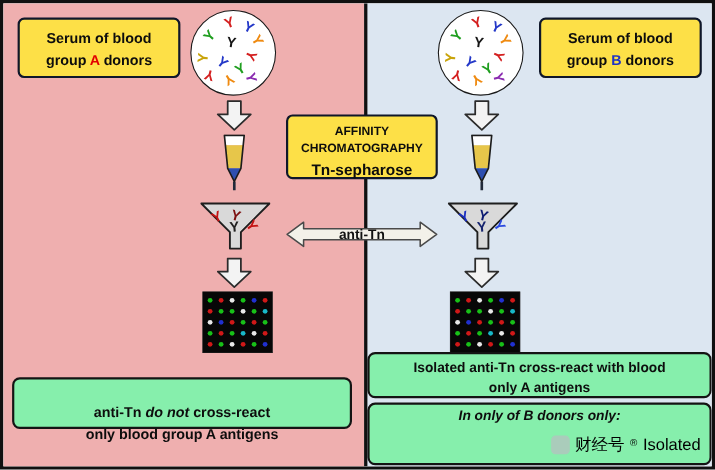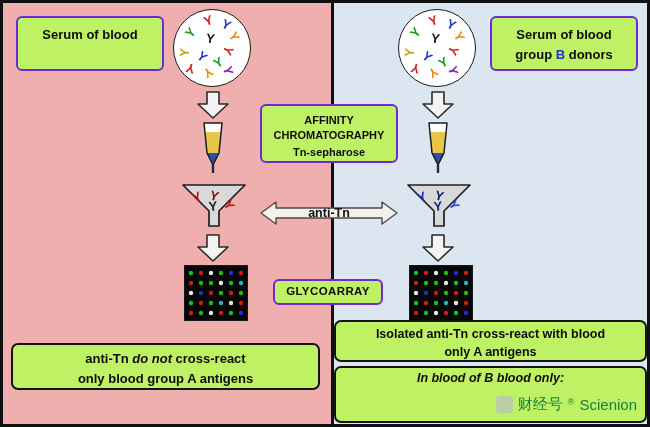--- a/index.html
+++ b/index.html
@@ -2,52 +2,52 @@
 <html><head>
 <meta charset="utf-8">
 <style>
   *{margin:0;padding:0;box-sizing:border-box}
   body{background:#ffffff;font-family:"Liberation Sans",sans-serif}
   #canvas{position:relative;width:650px;height:427px;border:3px solid #101010;background:#fff;overflow:hidden}
   .panel{position:absolute;top:0;height:100%}
   #panel-a{left:0;width:328px;background:#efafaf}
   #panel-b{left:328px;width:322px;background:#dce6f1;border-left:3px solid #101010}
 
-  .graybox{position:absolute;background:#bef264;border:2px solid #6d28d9;border-radius:6px;
+  .graybox{position:absolute;background:#fde047;border:2px solid #0f172a;border-radius:6px;
            font-weight:700;color:#0d0d0d;text-align:center}
   .serum{width:148px;height:55px;font-size:13px;line-height:1.55;padding-top:7px}
   #serum-a{left:13px;top:13px}
   #serum-b{left:487px;top:13px}
   .affinity{left:257px;top:101px;width:138px;height:59px;font-size:11px;line-height:1.35;padding-top:7px}
-  .affinity .emph{font-size:11px;margin-top:2px}
+  .affinity .emph{font-size:14px;margin-top:2px}
   .glyco{left:270px;top:276px;width:110px;height:26px;font-size:11.5px;line-height:21px;letter-spacing:.4px}
 
   .abcircle{position:absolute;width:78px;height:78px;background:#fff;border:1.6px solid #1a1a1a;border-radius:50%;overflow:hidden}
   #circle-a{left:170px;top:6px}
   #circle-b{left:395px;top:6px}
   .ab{position:absolute;font-weight:700;font-size:13px;line-height:1}
 
-  .whitebox{position:absolute;background:#bef264;border:2px solid #141414;border-radius:7px;
+  .whitebox{position:absolute;background:#86efac;border:2px solid #141414;border-radius:7px;
             font-weight:700;color:#0d0d0d;text-align:center;font-size:13px}
-  #result-a{left:8px;top:340px;width:309px;height:47px;line-height:1.5;padding-top:4px}
+  #result-a{left:8px;top:340px;width:309px;height:47px;line-height:1.5;padding-top:20px}
   #result-b1{left:331px;top:317px;width:313px;height:42px;line-height:1.45;padding-top:3px;font-size:12.5px}
   #result-b2{left:331px;top:363px;width:313px;height:57px;line-height:1.4;padding-top:2px;font-size:12.5px}
 
   .hl-red{color:#e20000}
   .hl-blue{color:#2033c4}
   .it{font-style:italic}
 
   .svgpos{position:absolute}
   #antitn-label{position:absolute;left:256px;top:196px;width:140px;height:28px;display:flex;
                 align-items:center;justify-content:center;font-weight:700;font-size:12.5px;color:#111}
 
   svg text{font-family:"Liberation Sans",sans-serif;font-weight:700;font-size:13px}
 
   .watermark{position:absolute;top:392px;right:10px;display:flex;align-items:center;gap:5px;
-             color:#15803d;font-size:15px}
+             color:#000000;font-size:15px}
   .wm-logo{width:17px;height:17px;border-radius:4px;background:#b9bdc2;opacity:.7;display:inline-block}
   .wm-reg{font-size:9px;align-self:flex-start;margin-top:2px}
 </style>
 </head>
 <body>
 
 <div id="canvas">
 
   <svg width="0" height="0" style="position:absolute" aria-hidden="true">
     <defs>
@@ -101,20 +101,23 @@
           <circle cx="57" cy="48" r="2.2" fill="#2030d0"></circle>
       </g>
     </defs>
   </svg>
 
   <div class="panel" id="panel-a"></div>
   <div class="panel" id="panel-b"></div>
 
   <div class="graybox serum" id="serum-a">
     <div><span>Serum of blood</span></div>
+    <div>
+      <span>group </span><span class="hl-red">A</span><span> donors</span>
+    </div>
   </div>
 
   <div class="graybox serum" id="serum-b">
     <div><span>Serum of blood</span></div>
     <div>
       <span>group </span><span class="hl-blue">B</span><span> donors</span>
     </div>
   </div>
 
   <div class="abcircle" id="circle-a">
@@ -193,38 +196,37 @@
       <use href="#arrow-down-shape"></use>
     </svg>
 
   <svg class="svgpos" style="left:181px;top:262px" width="64" height="56" viewBox="0 0 64 56">
       <use href="#dotgrid"></use>
     </svg>
   <svg class="svgpos" style="left:406px;top:262px" width="64" height="56" viewBox="0 0 64 56">
       <use href="#dotgrid"></use>
     </svg>
 
-  <div class="graybox glyco">GLYCOARRAY</div>
 
   <div class="whitebox" id="result-a">
     <div>
       <span>anti-Tn </span><span class="it">do not</span><span> cross-react</span>
     </div>
     <div>only blood group A antigens</div>
   </div>
 
   <div class="whitebox" id="result-b1">
     <div>Isolated anti-Tn cross-react with blood</div>
     <div>only A antigens</div>
   </div>
 
   <div class="whitebox" id="result-b2">
-    <div class="it">In blood of B blood only:</div>
+    <div class="it">In only of B donors only:</div>
   </div>
 
   <div class="watermark">
     <span class="wm-logo"></span>
     <span>财经号</span>
     <span class="wm-reg">®</span>
-    <span>Scienion</span>
+    <span>Isolated</span>
   </div>
 
 </div>
 
 </body></html>

